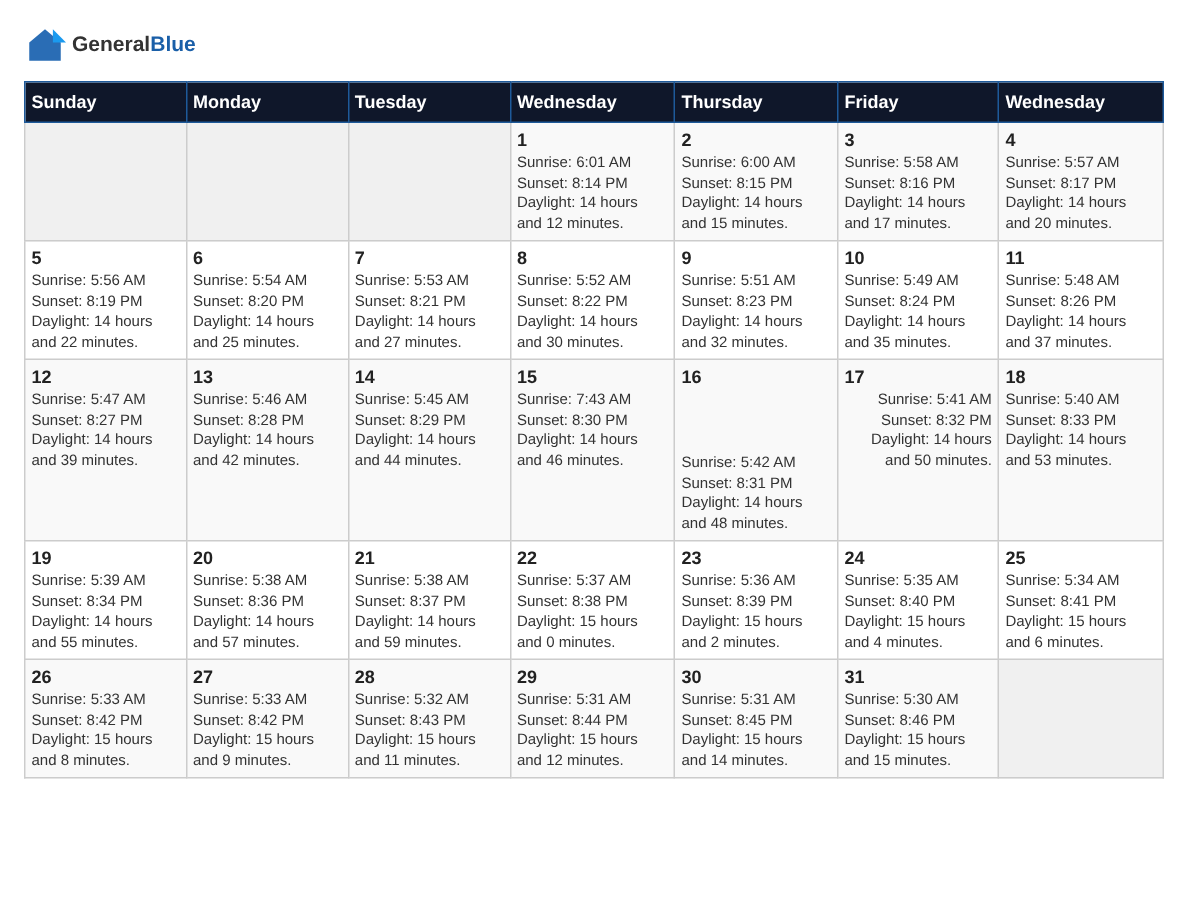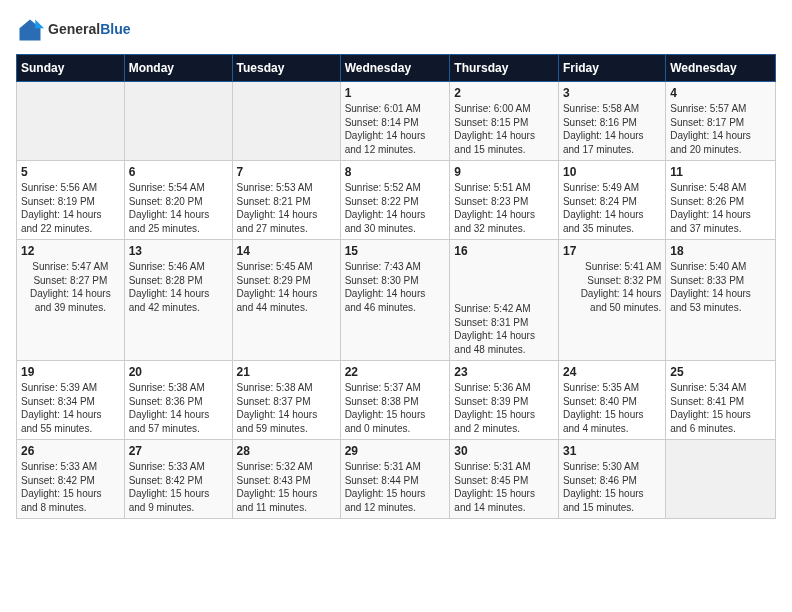--- a/index.html
+++ b/index.html
@@ -198,21 +198,21 @@
           <div class="day-number">11</div>
           <div class="day-info" style="white-space: pre-line;">Sunrise: 5:48 AM
 Sunset: 8:26 PM
 Daylight: 14 hours
 and 37 minutes.</div>
         </td>
       </tr>
       <tr>
         <td>
           <div class="day-number">12</div>
-          <div class="day-info" style="white-space: pre-line; text-align: center;">Sunrise: 5:47 AM
+          <div class="day-info" style="white-space: pre-line;">Sunrise: 5:47 AM
 Sunset: 8:27 PM
 Daylight: 14 hours
 and 39 minutes.</div>
         </td>
         <td>
           <div class="day-number">13</div>
           <div class="day-info" style="white-space: pre-line;">Sunrise: 5:46 AM
 Sunset: 8:28 PM
 Daylight: 14 hours
 and 42 minutes.</div>

